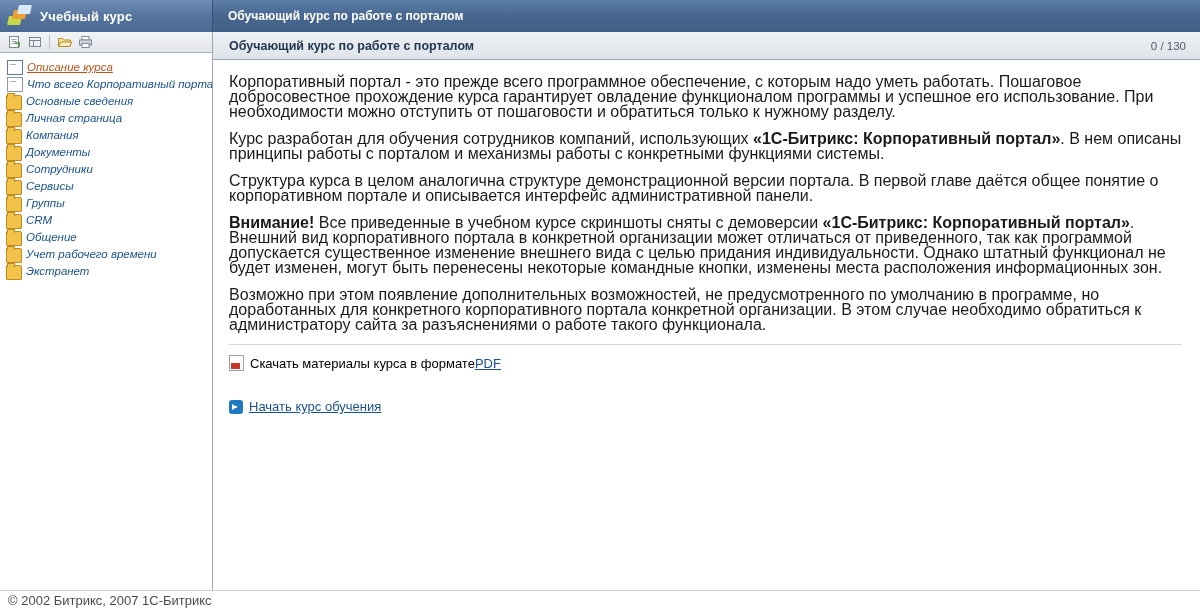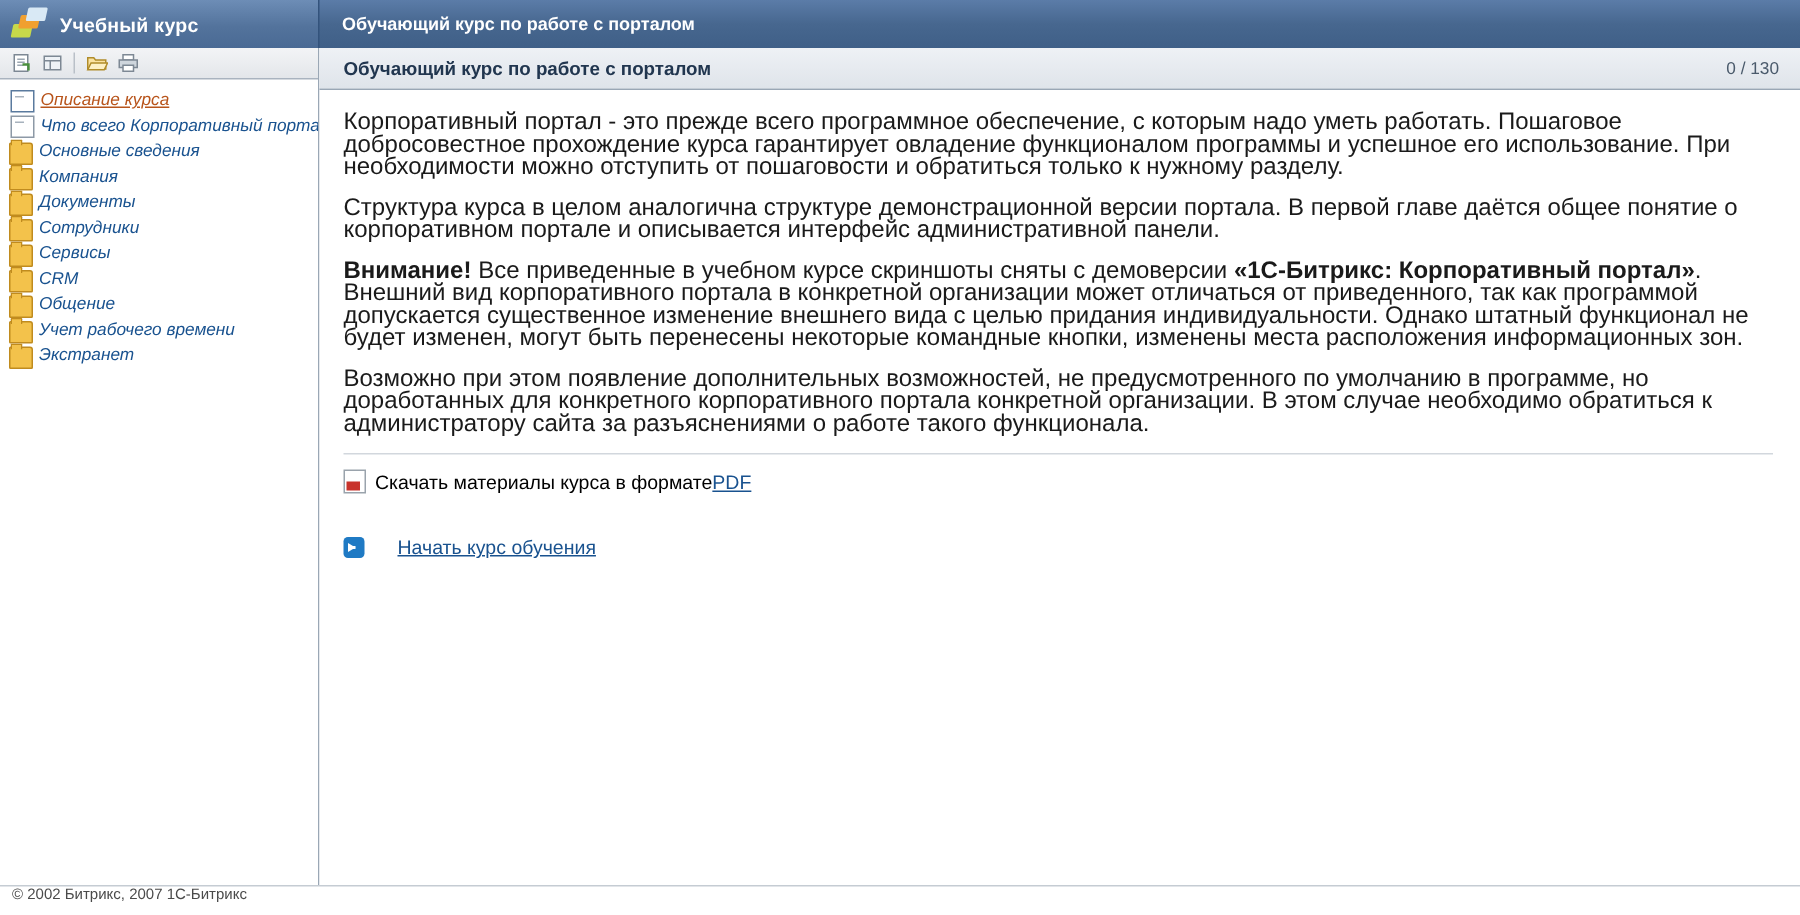--- a/index.html
+++ b/index.html
@@ -219,21 +219,21 @@
     border: none;
     border-top: 1px solid #d2d7dd;
     margin: 8px 0 10px 0;
   }
   .dl-row, .start-row {
     display: flex;
     align-items: center;
     font-size: 13px;
   }
   .dl-row { margin-top: 6px; }
-  .start-row { margin-top: 28px; gap: 16px; }
+  .start-row { margin-top: 28px; }
   .pdf-ico {
     width: 13px; height: 14px;
     margin-right: 6px;
     background: #ffffff;
     border: 1px solid #9aa3ac;
     position: relative;
     flex: none;
   }
   .pdf-ico::after {
     content: "";
@@ -270,22 +270,23 @@
     color: #19528f;
     text-decoration: underline;
     cursor: pointer;
   }
 
   
   .footer {
     height: 20px;
     box-sizing: border-box;
     display: flex;
+    align-items: center;
     padding-left: 8px;
-    font-size: 10px;
+    font-size: 13px;
     color: #4a4a4a;
     background: #ffffff;
     border-top: 1px solid #c5ccd3;
   }
 </style>
 </head>
 <body>
 
 <div id="app">
 
@@ -346,33 +347,41 @@
         <div class="tree-item">
           <span class="ico ico-doc"></span>
           <a class="tree-link">Что всего Корпоративный портал</a>
         </div>
         <div class="tree-item">
           <span class="ico ico-folder"></span>
           <a class="tree-link">Основные сведения</a>
         </div>
         <div class="tree-item">
           <span class="ico ico-folder"></span>
+          <a class="tree-link">Личная страница</a>
+        </div>
+        <div class="tree-item">
+          <span class="ico ico-folder"></span>
           <a class="tree-link">Компания</a>
         </div>
         <div class="tree-item">
           <span class="ico ico-folder"></span>
           <a class="tree-link">Документы</a>
         </div>
         <div class="tree-item">
           <span class="ico ico-folder"></span>
           <a class="tree-link">Сотрудники</a>
         </div>
         <div class="tree-item">
           <span class="ico ico-folder"></span>
           <a class="tree-link">Сервисы</a>
+        </div>
+        <div class="tree-item">
+          <span class="ico ico-folder"></span>
+          <a class="tree-link">Группы</a>
         </div>
         <div class="tree-item">
           <span class="ico ico-folder"></span>
           <a class="tree-link">CRM</a>
         </div>
         <div class="tree-item">
           <span class="ico ico-folder"></span>
           <a class="tree-link">Общение</a>
         </div>
         <div class="tree-item">
@@ -388,20 +397,23 @@
 
     <div class="main">
       <div class="page-head">
         <div class="page-title">Обучающий курс по работе с порталом</div>
         <div class="page-counter">0 / 130</div>
       </div>
 
       <div class="content">
         <p>Корпоративный портал - это прежде всего программное обеспечение, с которым надо уметь работать. Пошаговое добросовестное прохождение курса гарантирует овладение функционалом программы и успешное его использование. При необходимости можно отступить от пошаговости и обратиться только к нужному разделу.</p>
 
+        <p>
+          <span>Курс разработан для обучения сотрудников компаний, использующих </span><b>«1С-Битрикс: Корпоративный портал»</b><span>. В нем описаны принципы работы с порталом и механизмы работы с конкретными функциями системы.</span>
+        </p>
 
         <p>Структура курса в целом аналогична структуре демонстрационной версии портала. В первой главе даётся общее понятие о корпоративном портале и описывается интерфейс административной панели.</p>
 
         <p>
           <b>Внимание!</b><span> Все приведенные в учебном курсе скриншоты сняты с демоверсии </span><b>«1С-Битрикс: Корпоративный портал»</b><span>. Внешний вид корпоративного портала в конкретной организации может отличаться от приведенного, так как программой допускается существенное изменение внешнего вида с целью придания индивидуальности. Однако штатный функционал не будет изменен, могут быть перенесены некоторые командные кнопки, изменены места расположения информационных зон.</span>
         </p>
 
         <p>Возможно при этом появление дополнительных возможностей, не предусмотренного по умолчанию в программе, но доработанных для конкретного корпоративного портала конкретной организации. В этом случае необходимо обратиться к администратору сайта за разъяснениями о работе такого функционала.</p>
 
         <hr class="hr">

